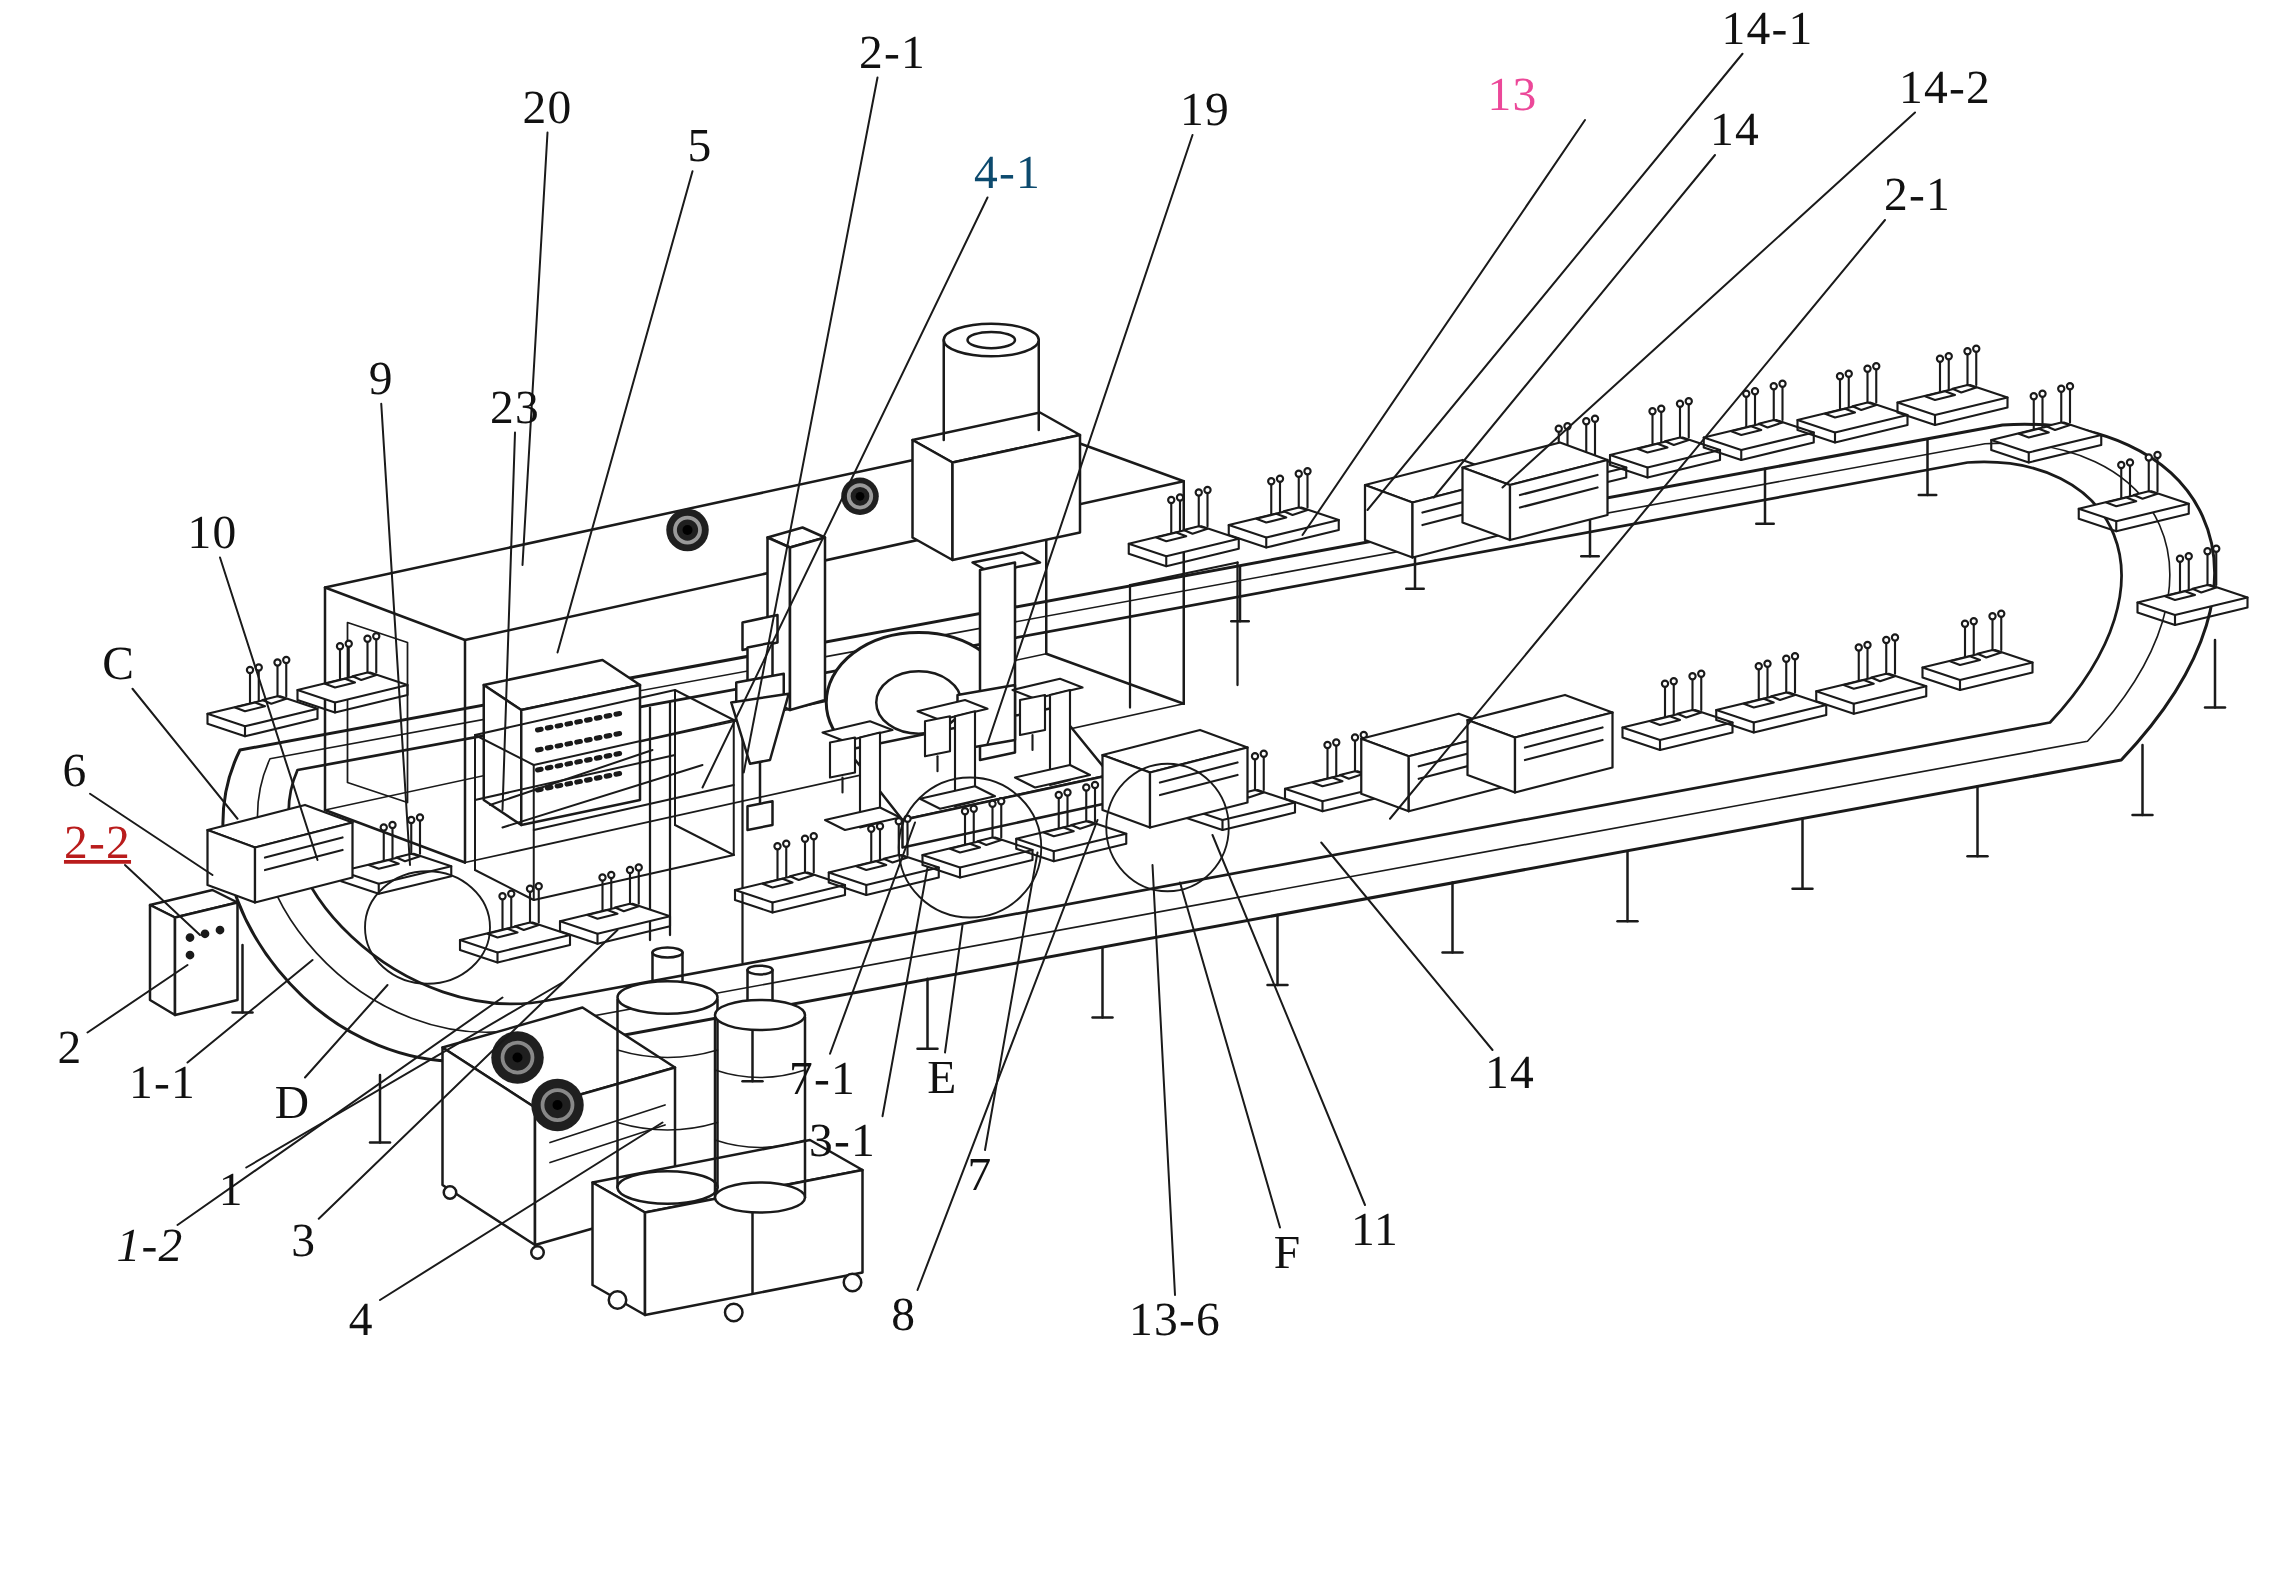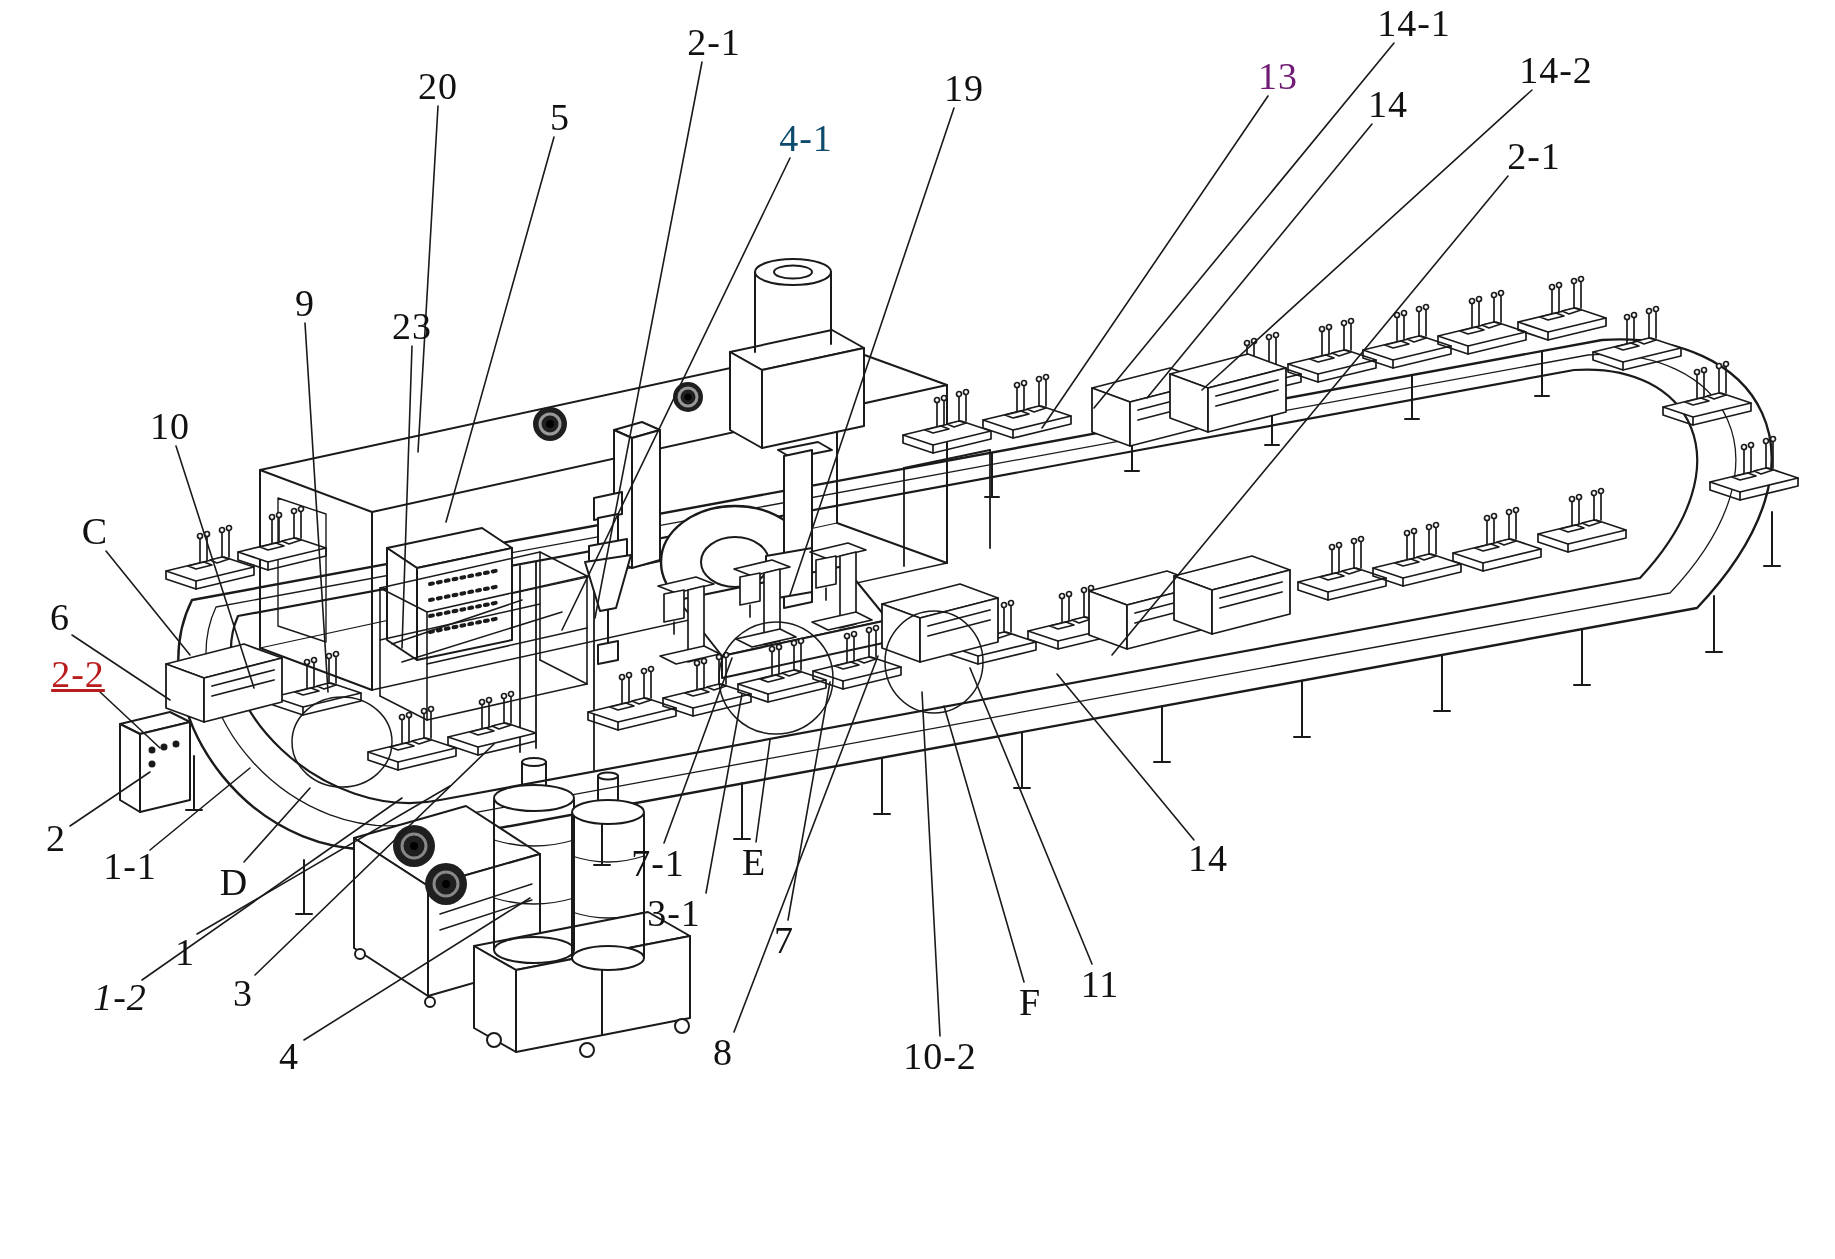--- a/index.html
+++ b/index.html
@@ -336,21 +336,21 @@
         </g>
   </g>
 </svg>
 
 <div id="labels">
       <div class="part-label" style="left: 672px; top: 42px; color: rgb(17, 17, 17);">2-1</div>
       <div class="part-label" style="left: 396px; top: 86px; color: rgb(17, 17, 17);">20</div>
       <div class="part-label" style="left: 518px; top: 117px; color: rgb(17, 17, 17);">5</div>
       <div class="part-label" style="left: 764px; top: 138px; color: #0c4a6e;">4-1</div>
       <div class="part-label" style="left: 922px; top: 88px; color: rgb(17, 17, 17);">19</div>
-      <div class="part-label" style="left: 1236px; top: 76px; color: #701a75;">13</div>
+      <div class="part-label" style="left: 1168px; top: 76px; color: #ec4899;">13</div>
       <div class="part-label" style="left: 1372px; top: 23px; color: rgb(17, 17, 17);">14-1</div>
       <div class="part-label" style="left: 1346px; top: 104px; color: rgb(17, 17, 17);">14</div>
       <div class="part-label" style="left: 1514px; top: 70px; color: rgb(17, 17, 17);">14-2</div>
       <div class="part-label" style="left: 1492px; top: 156px; color: rgb(17, 17, 17);">2-1</div>
       <div class="part-label" style="left: 263px; top: 303px; color: rgb(17, 17, 17);">9</div>
       <div class="part-label" style="left: 370px; top: 326px; color: rgb(17, 17, 17);">23</div>
       <div class="part-label" style="left: 128px; top: 426px; color: rgb(17, 17, 17);">10</div>
       <div class="part-label" style="left: 53px; top: 531px; color: rgb(17, 17, 17);">C</div>
       <div class="part-label" style="left: 18px; top: 617px; color: rgb(17, 17, 17);">6</div>
       <div class="part-label" style="left: 36px; top: 674px; color: #b91c1c; text-decoration: underline;">2-2</div>
@@ -359,19 +359,19 @@
       <div class="part-label" style="left: 192px; top: 882px; color: rgb(17, 17, 17);">D</div>
       <div class="part-label" style="left: 78px; top: 997px; color: rgb(17, 17, 17); font-style: italic;">1-2</div>
       <div class="part-label" style="left: 143px; top: 952px; color: rgb(17, 17, 17);">1</div>
       <div class="part-label" style="left: 201px; top: 993px; color: rgb(17, 17, 17);">3</div>
       <div class="part-label" style="left: 247px; top: 1056px; color: rgb(17, 17, 17);">4</div>
       <div class="part-label" style="left: 616px; top: 863px; color: rgb(17, 17, 17);">7-1</div>
       <div class="part-label" style="left: 712px; top: 862px; color: rgb(17, 17, 17);">E</div>
       <div class="part-label" style="left: 632px; top: 913px; color: rgb(17, 17, 17);">3-1</div>
       <div class="part-label" style="left: 742px; top: 940px; color: rgb(17, 17, 17);">7</div>
       <div class="part-label" style="left: 681px; top: 1052px; color: rgb(17, 17, 17);">8</div>
-      <div class="part-label" style="left: 898px; top: 1056px; color: rgb(17, 17, 17);">10-2</div>
+      <div class="part-label" style="left: 898px; top: 1056px; color: rgb(17, 17, 17);">13-6</div>
       <div class="part-label" style="left: 988px; top: 1002px; color: rgb(17, 17, 17);">F</div>
       <div class="part-label" style="left: 1058px; top: 984px; color: rgb(17, 17, 17);">11</div>
       <div class="part-label" style="left: 1166px; top: 858px; color: rgb(17, 17, 17);">14</div>
     </div>
 
 </div>
 
 </body></html>

